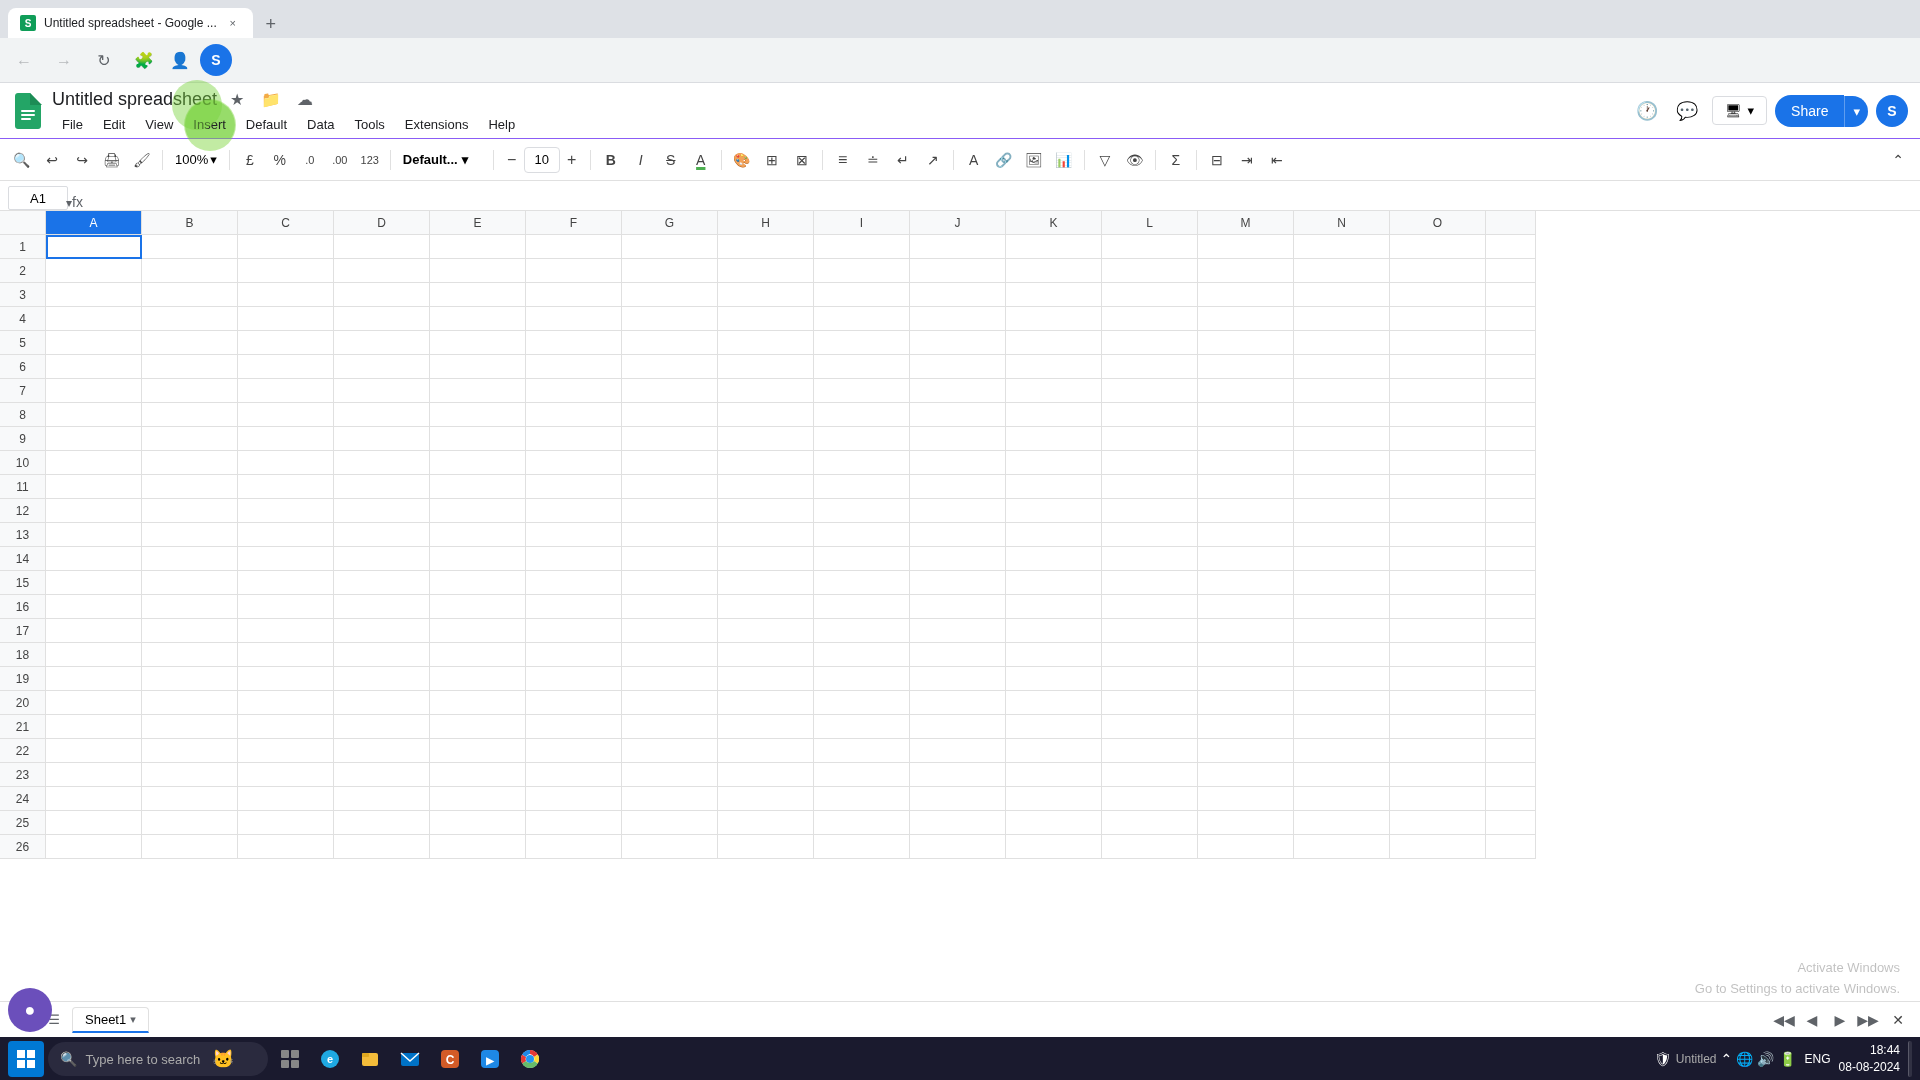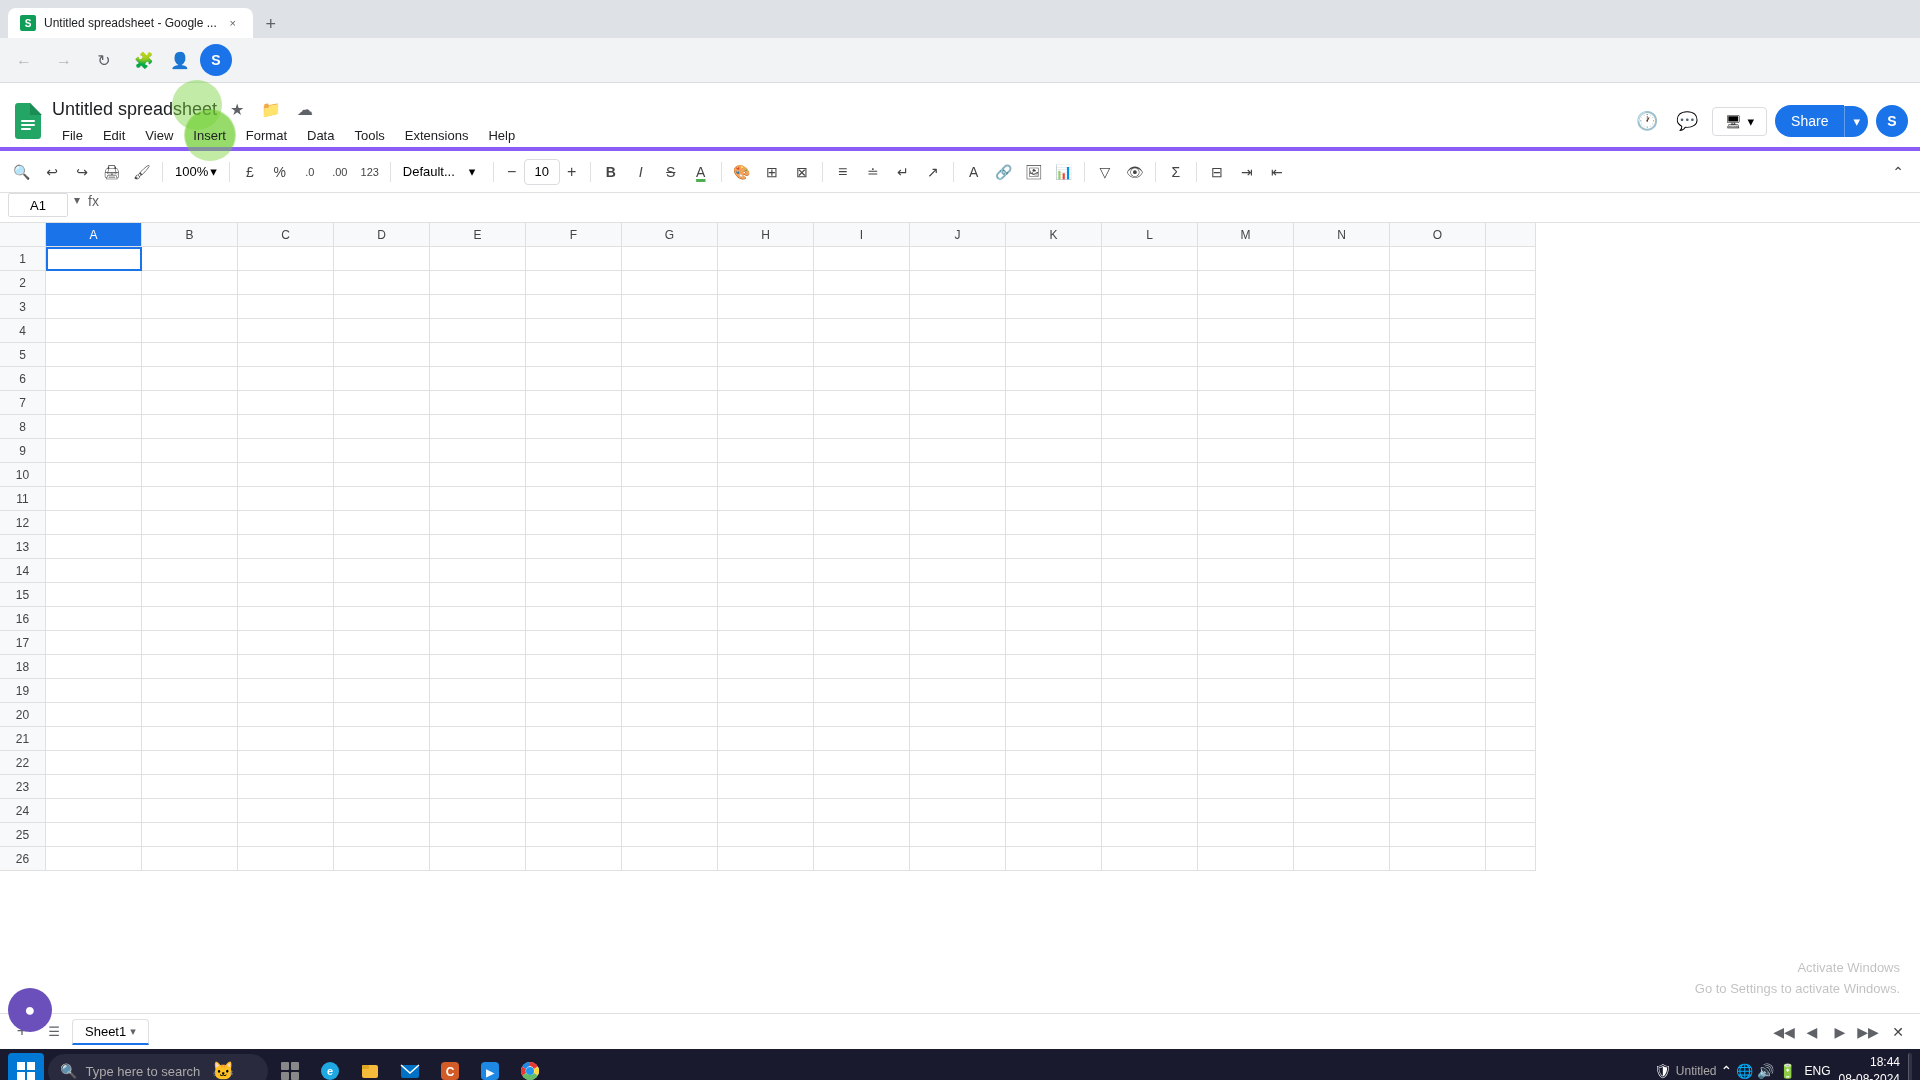--- a/index.html
+++ b/index.html
@@ -37,31 +37,31 @@
     .history-icon, .chat-icon { width: 32px; height: 32px; border-radius: 50%; display: flex; align-items: center; justify-content: center; color: #5f6368; font-size: 18px; cursor: pointer; }
     .present-btn { display: flex; align-items: center; background: #fff; border: 1px solid #dadce0; border-radius: 4px; padding: 6px 12px; gap: 6px; font-size: 13px; cursor: pointer; }
     .share-btn { display: flex; align-items: center; background: #1a73e8; color: #fff; border-radius: 20px; padding: 8px 16px; gap: 6px; font-size: 14px; cursor: pointer; font-weight: 500; }
     .share-btn-arrow { display: flex; align-items: center; background: #1a73e8; color: #fff; border-radius: 0 20px 20px 0; padding: 8px 8px; cursor: pointer; border-left: 1px solid rgba(255,255,255,0.3); }
 
     
     .toolbar { display: flex; align-items: center; padding: 2px 8px; gap: 2px; height: 42px; border-bottom: 1px solid #e0e0e0; background: #fff; flex-wrap: nowrap; overflow: hidden; }
     .tb-btn { height: 30px; min-width: 28px; display: flex; align-items: center; justify-content: center; border-radius: 4px; cursor: pointer; color: #444; font-size: 14px; padding: 0 4px; }
     .tb-separator { width: 1px; height: 20px; background: #e0e0e0; margin: 0 4px; }
     .zoom-select { display: flex; align-items: center; gap: 2px; padding: 2px 6px; border-radius: 4px; cursor: pointer; font-size: 13px; }
-    .font-format-select { display: flex; align-items: center; gap: 14px; padding: 2px 6px; border-radius: 4px; cursor: pointer; font-size: 13px; min-width: 90px; }
+    .font-format-select { display: flex; align-items: center; gap: 4px; padding: 2px 6px; border-radius: 4px; cursor: pointer; font-size: 13px; min-width: 90px; font-weight: bold; }
     .font-size-ctrl { display: flex; align-items: center; gap: 0; }
     .font-size-input { width: 36px; height: 26px; border: 1px solid #dadce0; border-radius: 4px; text-align: center; font-size: 13px; }
     .font-size-btn { width: 24px; height: 26px; display: flex; align-items: center; justify-content: center; cursor: pointer; font-size: 16px; color: #444; border-radius: 4px; }
     .bold-btn { font-weight: bold; font-size: 14px; }
     .italic-btn { font-style: italic; font-size: 14px; }
     .strike-btn { text-decoration: line-through; font-size: 14px; }
     .color-btn-a { text-decoration: underline; text-decoration-color: #4caf50; text-decoration-thickness: 3px; font-size: 14px; }
 
     
-    .formula-bar { display: flex; align-items: flex-start; height: 30px; border-bottom: 1px solid #e0e0e0; padding: 0 8px; gap: 8px; background: #fff; }
+    .formula-bar { display: flex; align-items: flex-end; height: 30px; border-bottom: 1px solid #e0e0e0; padding: 0 8px; background: #fff; }
     .cell-ref { width: 60px; height: 24px; border: 1px solid #dadce0; text-align: center; font-size: 13px; display: flex; align-items: center; justify-content: center; cursor: pointer; border-radius: 2px; }
     .cell-ref-arrow { color: #5f6368; font-size: 12px; cursor: pointer; margin-left: -2px; }
     .formula-icon { color: #5f6368; font-size: 14px; }
     .formula-input { flex: 1; font-size: 13px; color: #202124; outline: none; border: none; }
     .col-headers { display: flex; position: sticky; top: 0; z-index: 2; }
     .corner-cell { width: 46px; min-width: 46px; height: 24px; background: #f8f9fa; border-right: 1px solid #e0e0e0; border-bottom: 1px solid #e0e0e0; }
     .col-header { height: 24px; border-right: 1px solid #e0e0e0; border-bottom: 1px solid #e0e0e0; background: #f8f9fa; display: flex; align-items: center; justify-content: center; font-size: 12px; color: #444; cursor: pointer; user-select: none; }
     .col-header.selected { background: #1a73e8; color: #fff; }
     .row-numbers { display: flex; flex-direction: column; }
     .row-number { width: 46px; min-width: 46px; height: 24px; border-right: 1px solid #e0e0e0; border-bottom: 1px solid #e0e0e0; background: #f8f9fa; display: flex; align-items: center; justify-content: center; font-size: 12px; color: #444; cursor: pointer; user-select: none; }
@@ -191,21 +191,21 @@
     <div class="nav-btn disabled">→</div>
     <div class="nav-btn">↻</div>
     <div class="browser-right-icons">
       <div class="br-icon">🧩</div>
       <div class="br-icon">👤</div>
       <div class="profile-avatar">S</div>
     </div>
   </div>
 </div>
 
-<div class="app-header" style="border-bottom:4px solid #8b5cf6;margin-top:12px;">
+<div class="app-header" style="border-bottom:1px solid #8b5cf6;">
   <div class="sheets-logo">
     <svg viewBox="0 0 28 36" xmlns="http://www.w3.org/2000/svg">
       <path d="M16 0H4C2.3 0 1 1.3 1 3v30c0 1.7 1.3 3 3 3h20c1.7 0 3-1.3 3-3V12L16 0z" fill="#23a566"></path>
       <path d="M16 0v12h12L16 0z" fill="#1c8c55"></path>
       <rect x="7" y="17" width="14" height="2" rx="1" fill="white"></rect>
       <rect x="7" y="21" width="14" height="2" rx="1" fill="white"></rect>
       <rect x="7" y="25" width="10" height="2" rx="1" fill="white"></rect>
     </svg>
   </div>
 
@@ -217,21 +217,21 @@
       <div class="doc-icon">☁</div>
     </div>
     <div class="menu-bar">
       <div class="menu-item">File</div>
       <div class="menu-item">Edit</div>
       <div class="menu-item">View</div>
       <div class="menu-item menu-highlight-circle" style="position:relative;">
         <span style="position:relative;z-index:1;">Insert</span>
         <span style="position:absolute;width:52px;height:52px;border-radius:50%;background:rgba(120,210,50,0.45);top:50%;left:50%;transform:translate(-50%,-50%);z-index:0;pointer-events:none;"></span>
       </div>
-      <div class="menu-item">Format</div>
+      <div class="menu-item">Default</div>
       <div class="menu-item">Data</div>
       <div class="menu-item">Tools</div>
       <div class="menu-item">Extensions</div>
       <div class="menu-item">Help</div>
     </div>
   </div>
 
   <div class="header-right">
     <div class="history-icon">🕐</div>
     <div class="chat-icon">💬</div>

